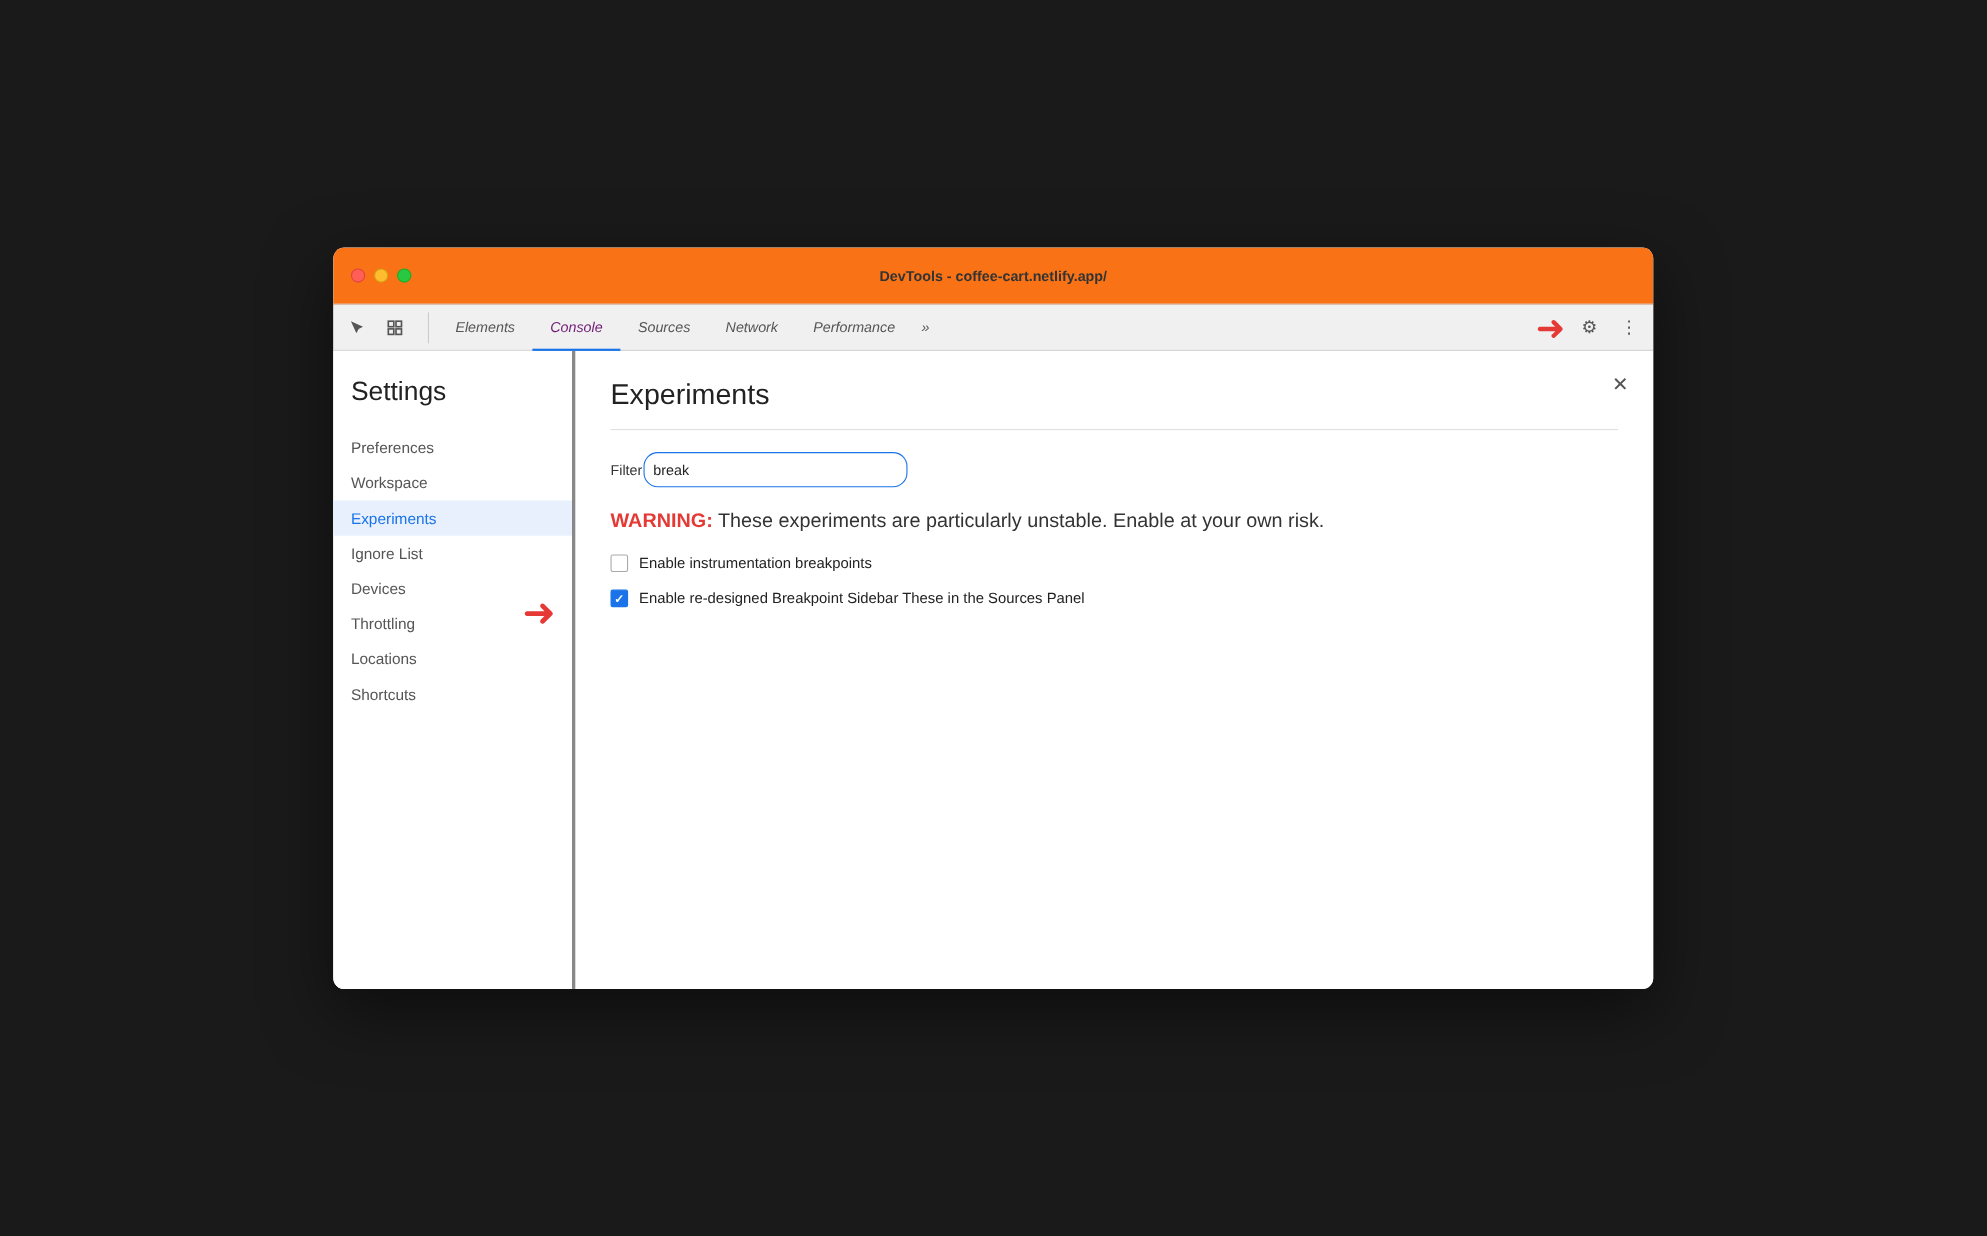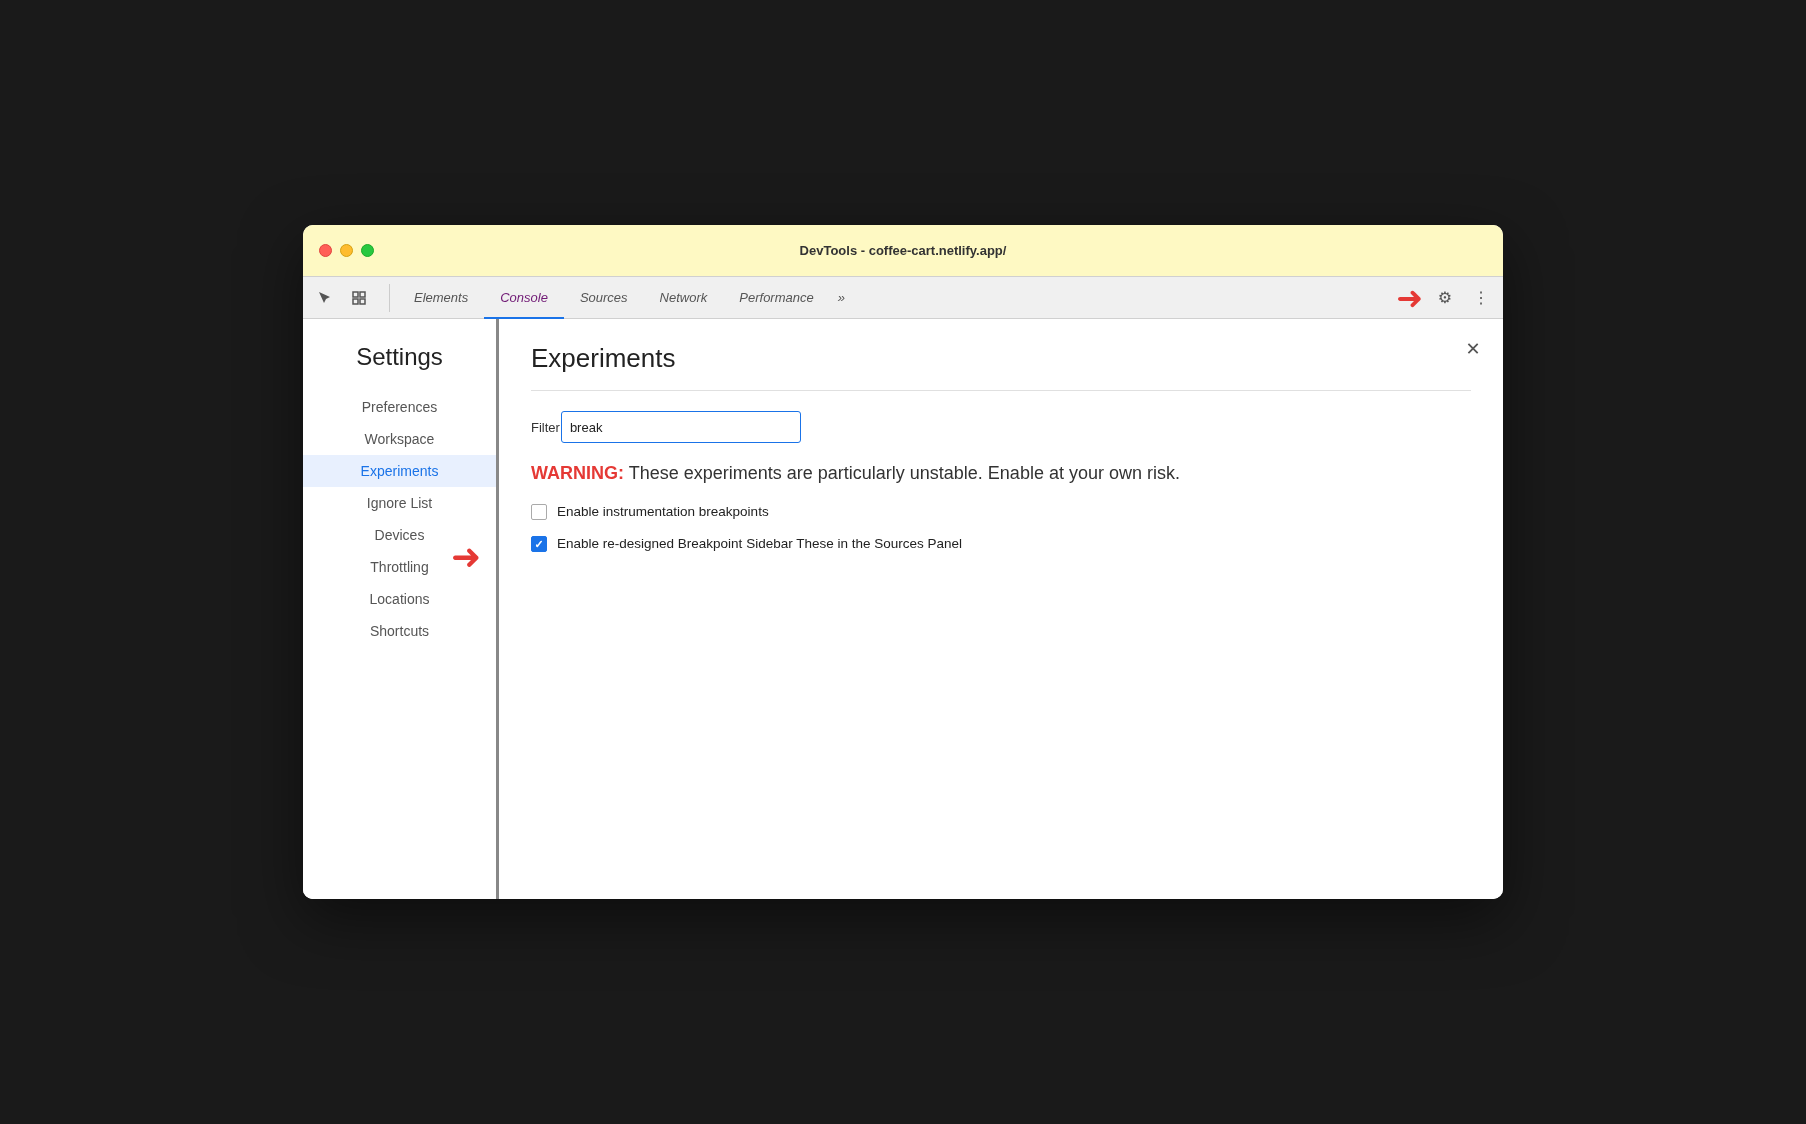--- a/index.html
+++ b/index.html
@@ -15,21 +15,21 @@
     .window {
       width: 1200px;
       background: #f5f5f5;
       border-radius: 10px;
       overflow: hidden;
       box-shadow: 0 20px 60px rgba(0,0,0,0.5);
     }
 
     
     .title-bar {
-      background: #fef9c3;
+      background: #f97316;
       height: 52px;
       display: flex;
       align-items: center;
       padding: 0 16px;
       border-bottom: 1px solid #d0d0d0;
       position: relative;
     }
     .traffic-lights {
       display: flex;
       gap: 8px;
@@ -155,25 +155,24 @@
 
     
     .main-content {
       display: flex;
       background: white;
       min-height: 580px;
     }
 
     
     .sidebar {
-      width: 196px;
+      width: 220px;
       border-right: 3px solid #888;
       padding: 16px 0;
       background: white;
-      text-align: center;
     }
     .settings-title {
       font-size: 24px;
       font-weight: 400;
       color: #222;
       padding: 8px 16px 20px 16px;
     }
     .sidebar-item {
       padding: 8px 16px;
       font-size: 14px;
@@ -226,21 +225,21 @@
       margin-bottom: 20px;
     }
     .filter-label {
       font-size: 13px;
       color: #333;
     }
     .filter-input {
       width: 240px;
       height: 32px;
       border: 1.5px solid #1a73e8;
-      border-radius: 3px;
+      border-radius: 13px;
       padding: 12px 8px;
       font-size: 13px;
       color: #222;
       outline: none;
     }
 
     
     .warning-text {
       font-size: 18px;
       color: #333;

